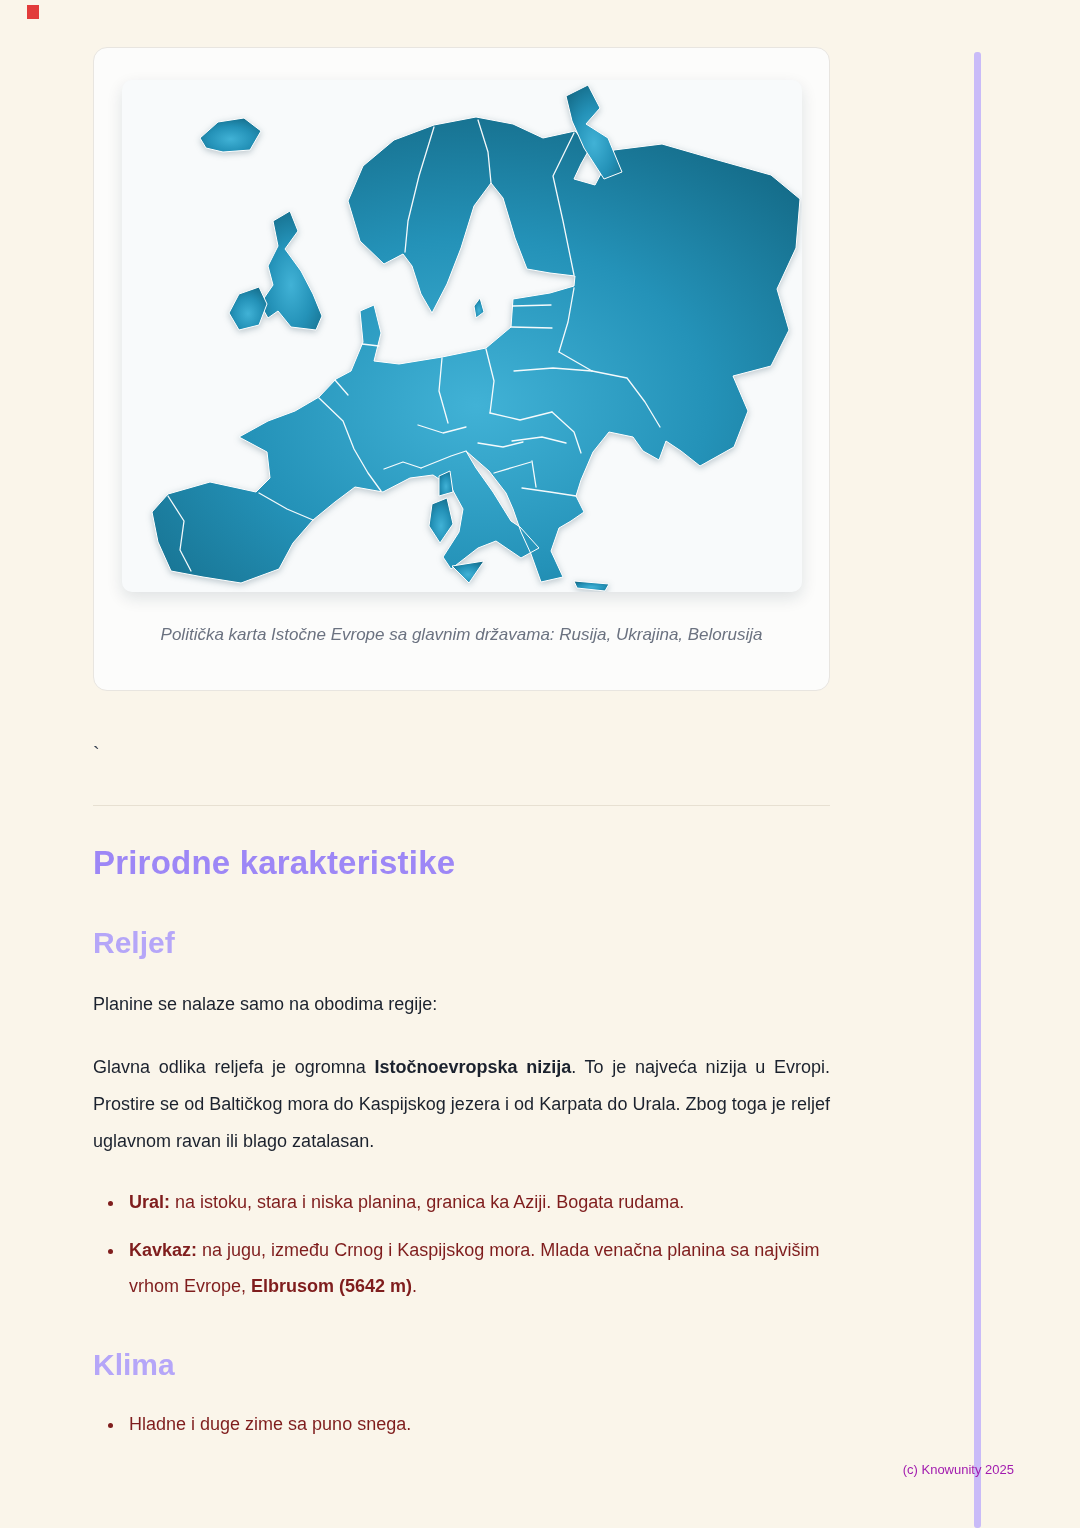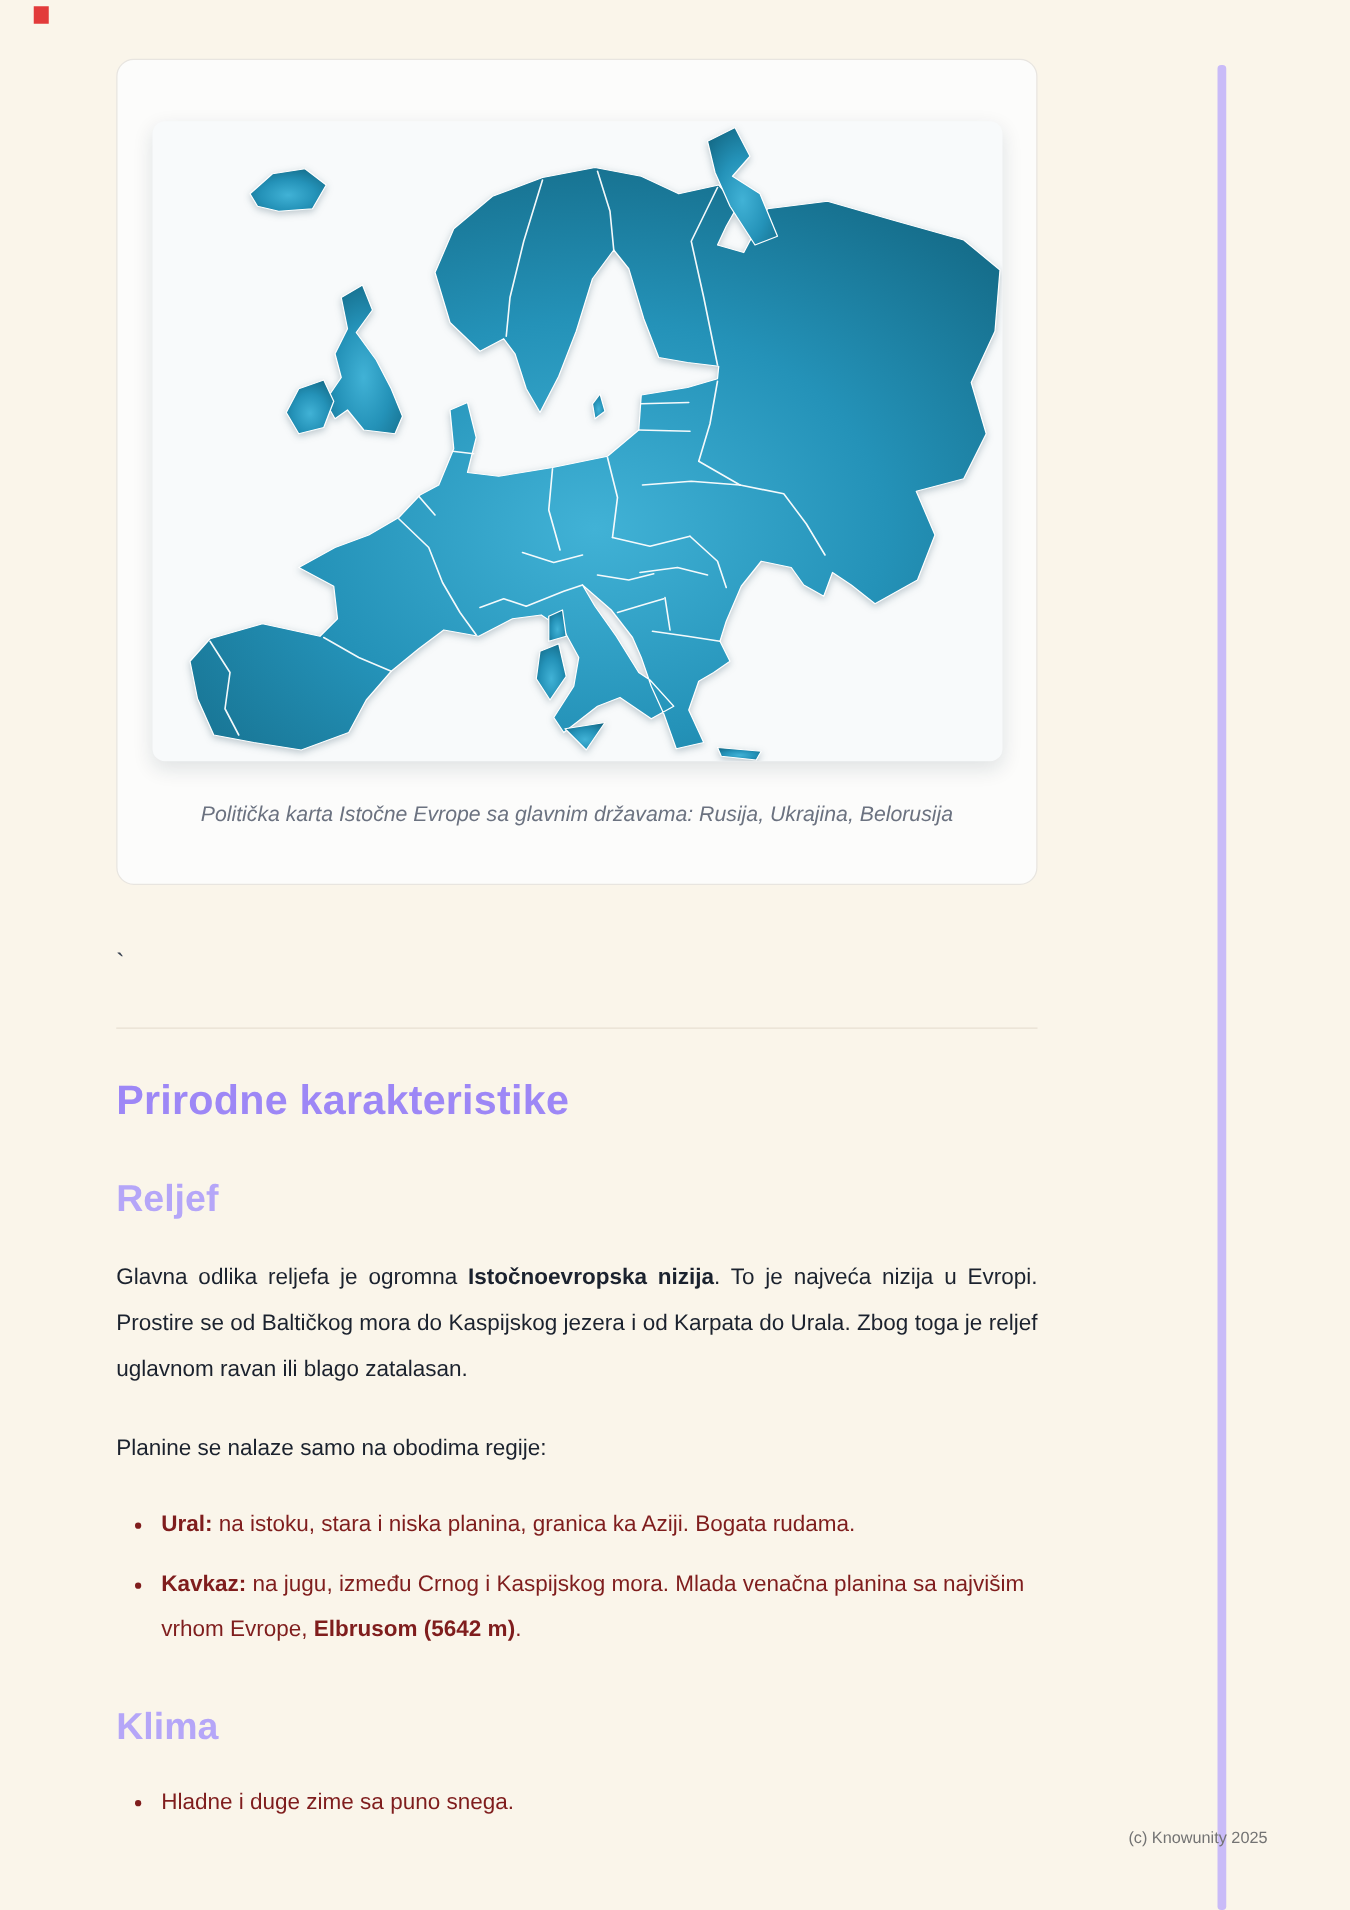--- a/index.html
+++ b/index.html
@@ -40,21 +40,21 @@
   }
 
   
   .map-card {
     margin: 0;
     width: 737px;
     box-sizing: border-box;
     background: #fcfcfb;
     border: 1px solid #e8e5e0;
     border-radius: 14px;
-    padding: 49px 0 42px 0;
+    padding: 32px 0 42px 0;
   }
   .map-frame {
     width: 680px; height: 512px;
     margin: 0 auto;
     background: #f8fafb;
     border-radius: 10px;
     box-shadow: 0 6px 16px rgba(15, 40, 60, 0.12);
     overflow: hidden;
   }
   .map-frame svg { display: block; }
@@ -116,21 +116,21 @@
     font-size: 18px;
     line-height: 2.0;
     color: #7f1d1d;
     padding-left: 4px;
   }
 
   .watermark {
     position: absolute;
     right: 66px; top: 1462px;
     font-size: 13px;
-    color: #737373;
+    color: #a21caf;
     z-index: 2;
   }
 </style>
 </head>
 <body>
 
 <div class="page">
 
   <div class="red-marker"></div>
   <div class="right-bar"></div>
@@ -205,23 +205,23 @@
     </figure>
 
     <div class="backtick">`</div>
 
     <hr class="divider">
 
     <h2 class="h2">Prirodne karakteristike</h2>
 
     <h3 class="h3">Reljef</h3>
 
+    <p class="para">Planine se nalaze samo na obodima regije:</p>
+
     <p class="para justify"><span>Glavna odlika reljefa je ogromna </span><strong>Istočnoevropska nizija</strong><span>. To je najveća nizija u Evropi. Prostire se od Baltičkog mora do Kaspijskog jezera i od Karpata do Urala. Zbog toga je reljef uglavnom ravan ili blago zatalasan.</span></p>
-
-    <p class="para">Planine se nalaze samo na obodima regije:</p>
 
     <ul class="bullets">
         <li><strong>Ural:</strong><span> na istoku, stara i niska planina, granica ka Aziji. Bogata rudama.</span></li>
         <li><strong>Kavkaz:</strong><span> na jugu, između Crnog i Kaspijskog mora. Mlada venačna planina sa najvišim vrhom Evrope, </span><strong>Elbrusom (5642 m)</strong><span>.</span></li>
       </ul>
 
     <h3 class="h3">Klima</h3>
 
 
     <ul class="bullets">

